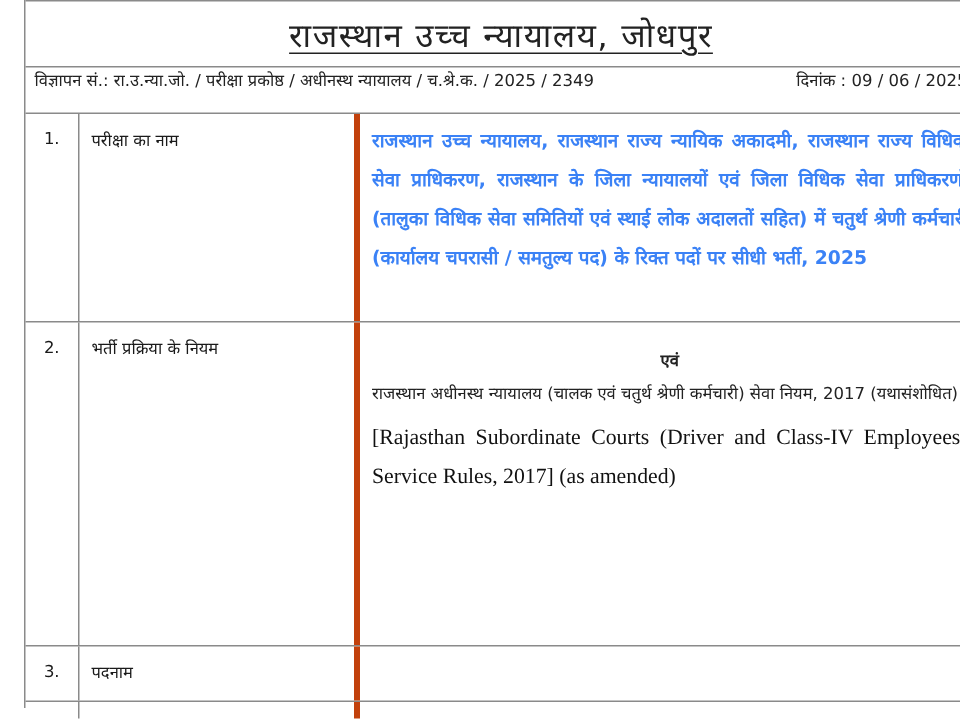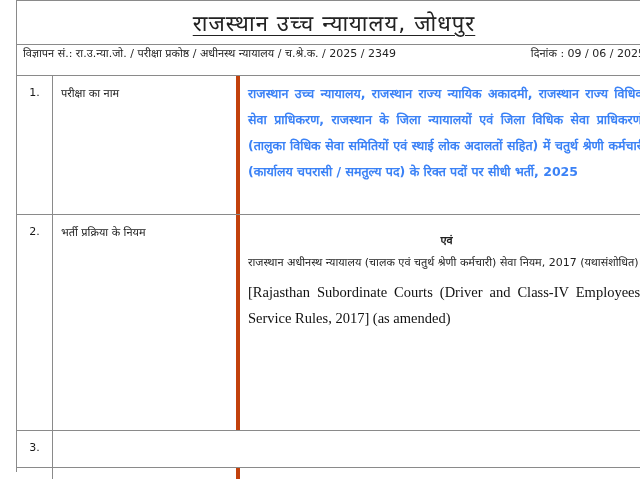--- a/index.html
+++ b/index.html
@@ -152,20 +152,21 @@
       <div class="col-label">भर्ती प्रक्रिया के नियम</div>
       <div class="col-value" style="padding-top:8px;">
         <div class="hindi-normal center" style="margin-top:8px; line-height:20px;font-weight:bold;">एवं</div>
         <div class="hindi-normal justify p-block" style="margin-top:0; line-height:23px;">राजस्थान अधीनस्थ न्यायालय (चालक एवं चतुर्थ श्रेणी कर्मचारी) सेवा नियम, 2017 (यथासंशोधित)</div>
         <div class="serif-en justify p-block" style="margin-top:5px;">[Rajasthan Subordinate Courts (Driver and Class-IV Employees) Service Rules, 2017] (as amended)</div>
       </div>
     </div>
 
     <div class="row" style="top:355px; height:37px;">
       <div class="col-num">3.</div>
+      <div class="col-label">पदनाम</div>
     </div>
 
     <div class="row" style="top:392px; height:20px; border-bottom:none;">
       <div class="col-num"></div>
       <div class="col-label"></div>
     </div>
 
   </div>
 </div>
 

